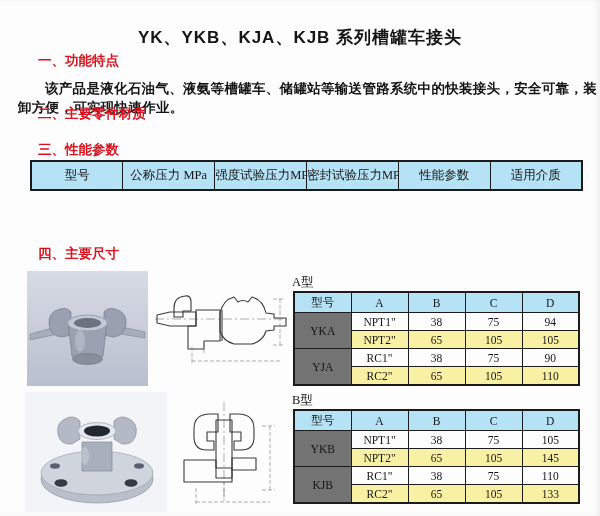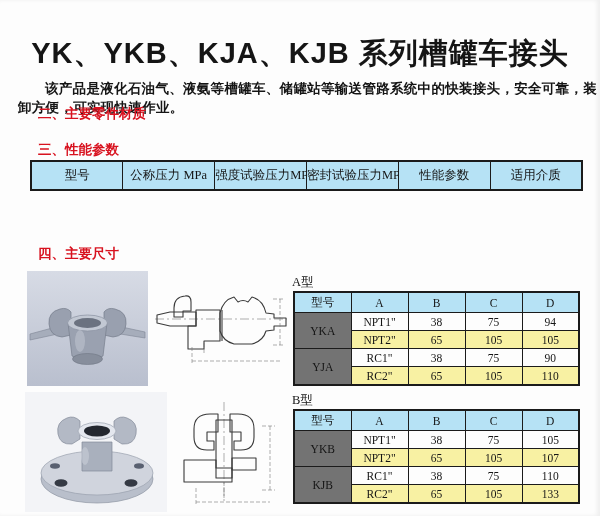--- a/index.html
+++ b/index.html
@@ -9,21 +9,21 @@
     --border-black:#1b1b1b;
   }
   html,body{margin:0;padding:0;background:#e9e9e9;}
   .page{
     position:relative;width:600px;height:516px;background:#fdfdfd;
     font-family:"Liberation Sans","DejaVu Sans",sans-serif;color:#151515;
     overflow:hidden;margin:0 auto;box-shadow:inset -3px 0 4px rgba(0,0,0,.06);
   }
   .page-title{
     position:absolute;top:15px;left:0;width:100%;text-align:center;
-    font-size:29px;font-weight:bold;letter-spacing:1px;
+    font-size:17px;font-weight:bold;letter-spacing:1px;
   }
   .sec-heading{
     position:absolute;left:38px;color:var(--heading-red);
     font-weight:bold;font-size:13.5px;white-space:nowrap;
   }
   #sec1{top:52px}#sec2{top:105px}#sec3{top:141px}#sec4{top:245px}
   .body-para{
     position:absolute;left:6px;top:68px;width:587px;margin:12px;
     font-size:13.5px;line-height:18.5px;font-weight:600;text-indent:2em;
     letter-spacing:.3px;
@@ -68,20 +68,21 @@
   .cl{stroke:#8a8a8a;stroke-width:.7;stroke-dasharray:9 3 2 3;}
   .dim{stroke:#7a7a7a;stroke-width:.6;stroke-dasharray:4 2;}
 </style>
 </head>
 <body>
 
 <div class="page">
 
   <h1 class="page-title">YK、YKB、KJA、KJB 系列槽罐车接头</h1>
 
+  <div class="sec-heading" id="sec1">一、功能特点</div>
   <p class="body-para">该产品是液化石油气、液氨等槽罐车、储罐站等输送管路系统中的快装接头，安全可靠，装卸方便，可实现快速作业。</p>
 
   <div class="sec-heading" id="sec2">二、主要零件材质</div>
 
   <div class="sec-heading" id="sec3">三、性能参数</div>
 
   <table class="perf-table">
     <colgroup>
         <col>
         <col>
@@ -258,21 +259,21 @@
         <td rowspan="2" class="model-cell">YKB</td>
         <td>NPT1"</td>
         <td>38</td>
         <td>75</td>
         <td>105</td>
       </tr>
       <tr class="row-yellow">
         <td>NPT2"</td>
         <td>65</td>
         <td>105</td>
-        <td>107</td>
+        <td>145</td>
       </tr>
       <tr>
         <td rowspan="2" class="model-cell">KJB</td>
         <td>RC1"</td>
         <td>38</td>
         <td>75</td>
         <td>110</td>
       </tr>
       <tr class="row-yellow">
         <td>RC2"</td>

